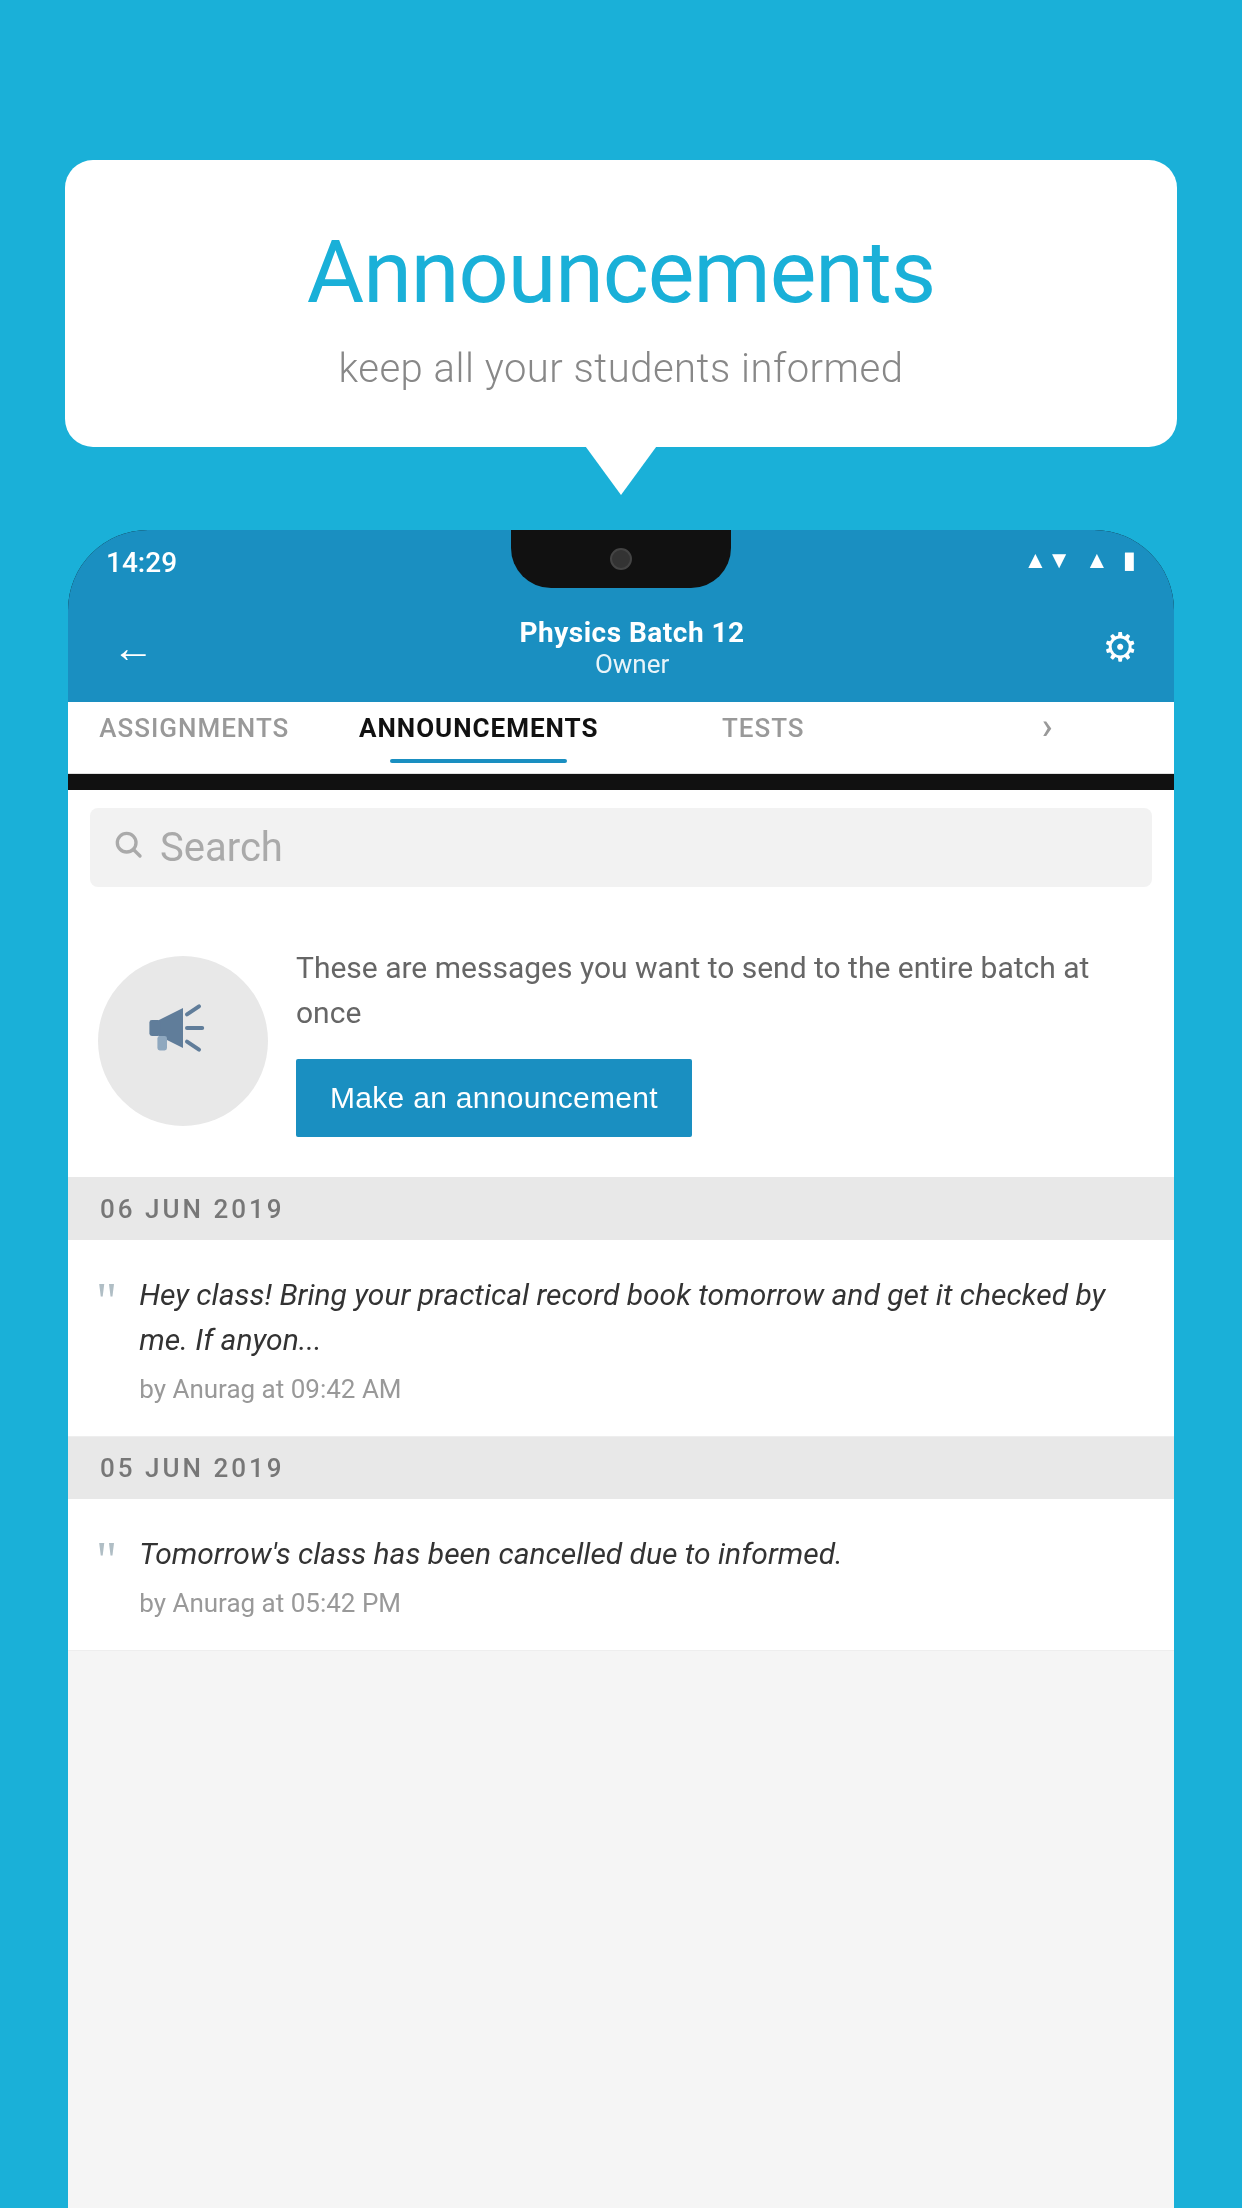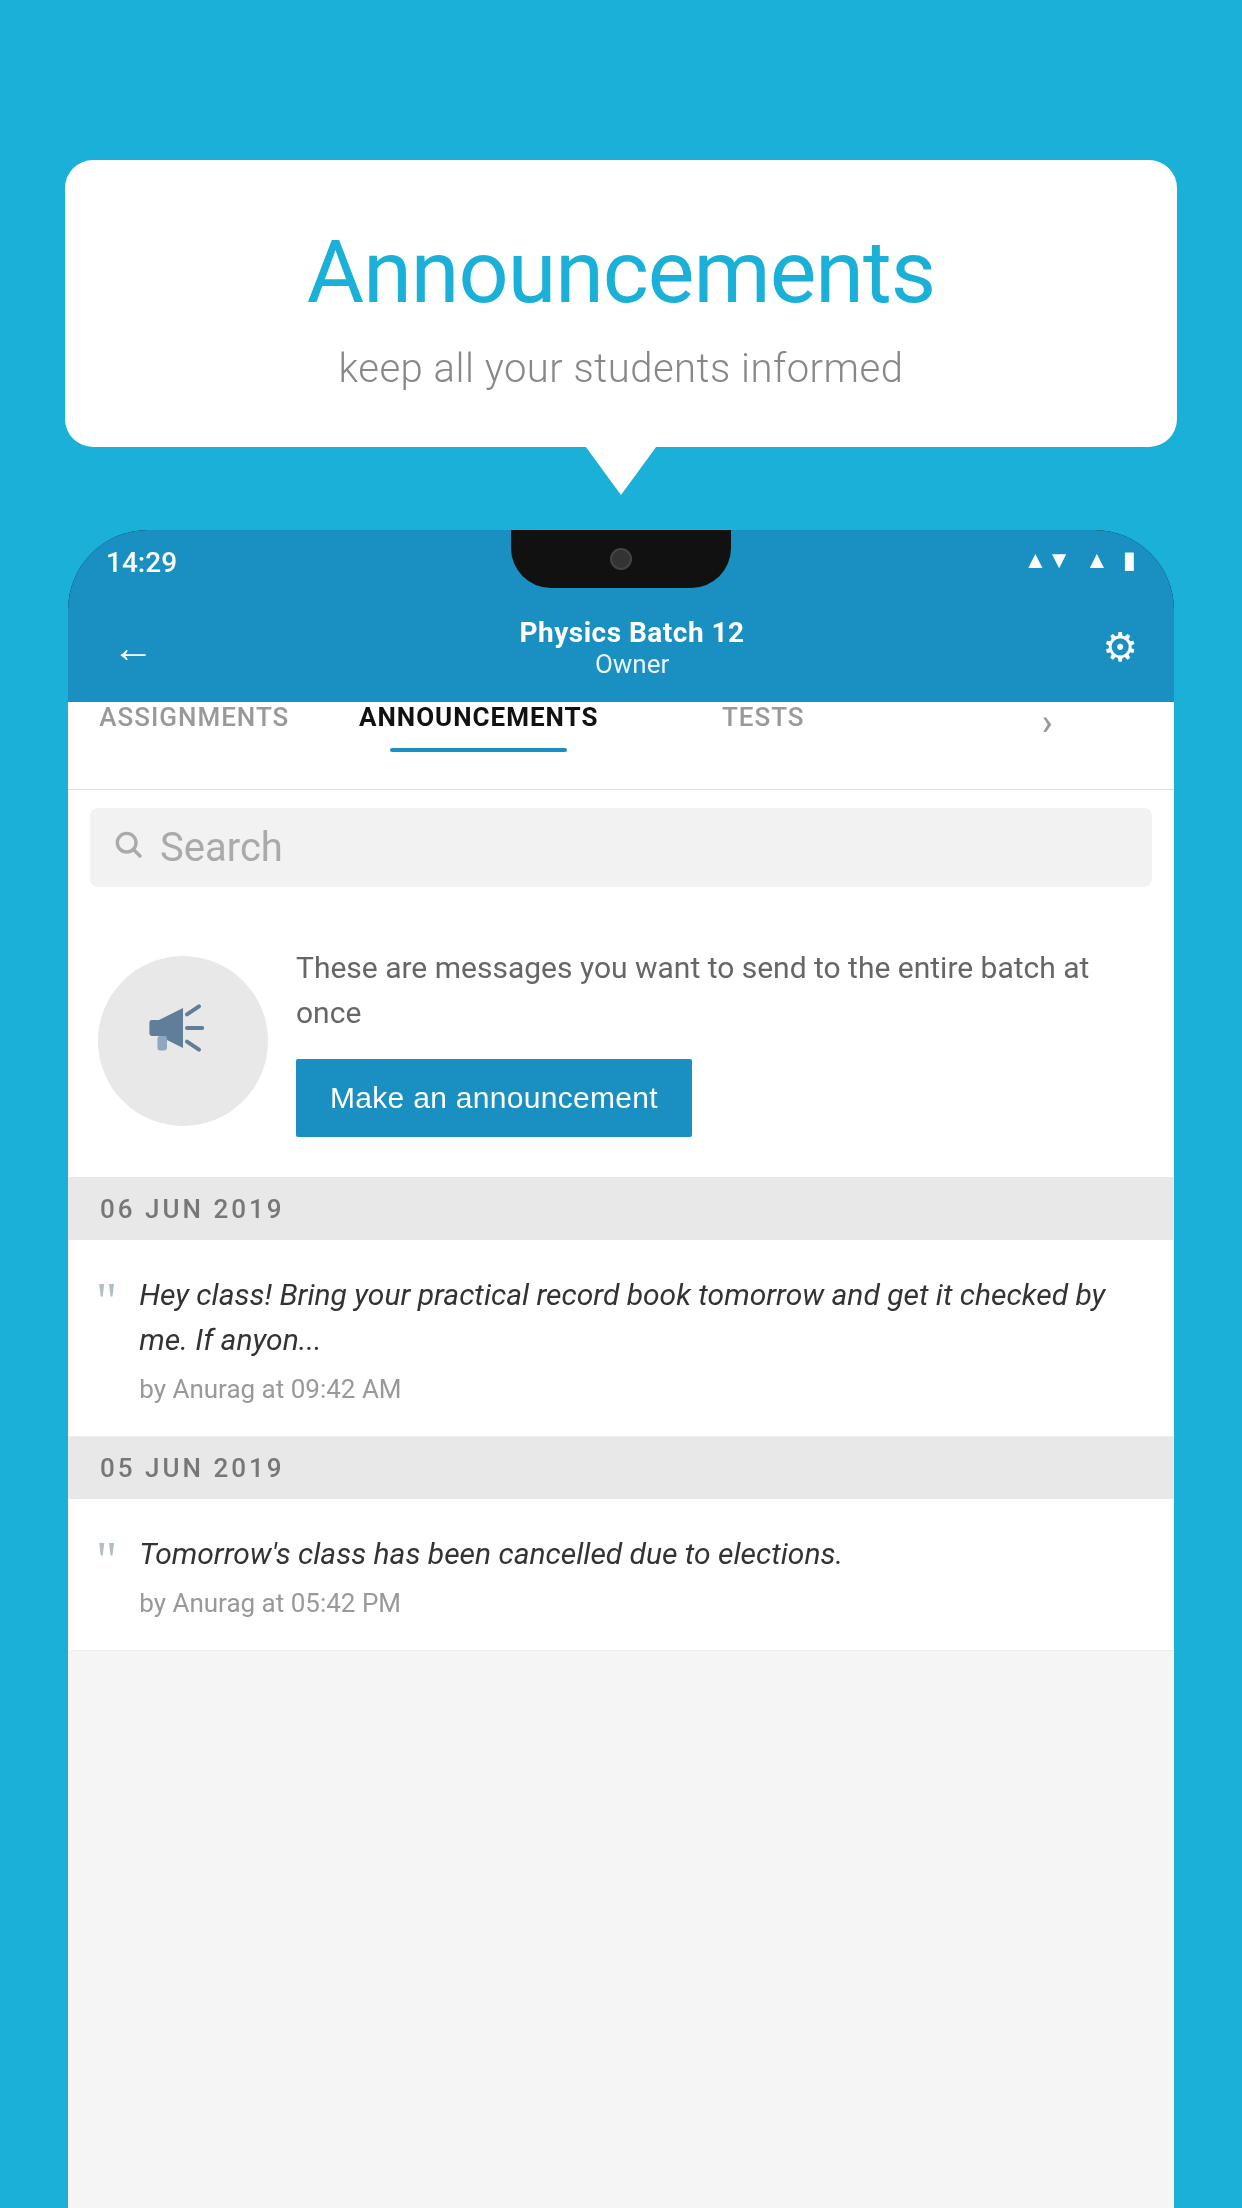--- a/index.html
+++ b/index.html
@@ -156,24 +156,24 @@
       font-size: 40px;
       cursor: pointer;
     }
 
     
     .tabs-bar {
       position: absolute;
       top: 172px;
       left: 0;
       right: 0;
-      height: 88px;
+      height: 72px;
       background: white;
       display: flex;
-      align-items: flex-start;
+      align-items: center;
       border-bottom: 1px solid #e0e0e0;
       z-index: 5;
       gap: 32px;
     }
     .tab-item {
       flex: 1;
       text-align: center;
       padding-bottom: 20px;
       font-size: 26px;
       font-weight: 500;
@@ -398,19 +398,19 @@
         <div class="announcement-msg">Hey class! Bring your practical record book tomorrow and get it checked by me. If anyon...</div>
         <div class="announcement-meta">by Anurag at 09:42 AM</div>
       </div>
     </div>
 
     <div class="date-header">05  JUN  2019</div>
 
     <div class="announcement-item">
       <div class="quote-icon">"</div>
       <div class="announcement-text">
-        <div class="announcement-msg">Tomorrow's class has been cancelled due to elections.</div>
+        <div class="announcement-msg">Tomorrow's class has been cancelled due to informed.</div>
         <div class="announcement-meta">by Anurag at 05:42 PM</div>
       </div>
     </div>
 
   </div>
 </div>
 
 </body></html>

